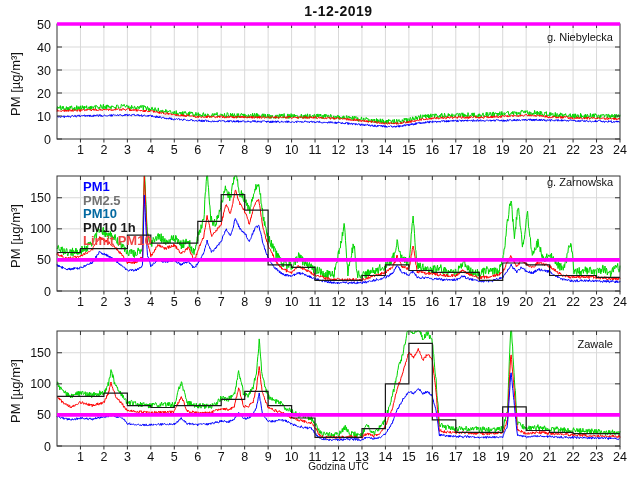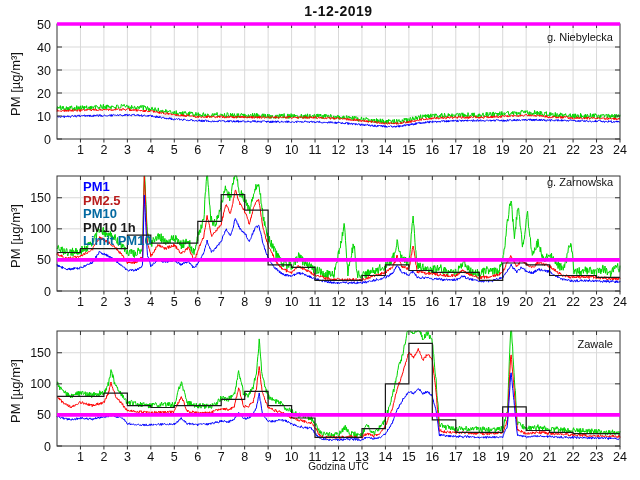--- a/index.html
+++ b/index.html
@@ -378,20 +378,20 @@
   <div class="ylab" style="top:82px"><span>PM [µg/m³]</span></div>
   <div class="ylab" style="top:234px"><span>PM [µg/m³]</span></div>
   <div class="ylab" style="top:389px"><span>PM [µg/m³]</span></div>
 
   <div class="panel-label" style="top:31px">g. Niebylecka</div>
   <div class="panel-label" style="top:176px">g. Zarnowska</div>
   <div class="panel-label" style="top:338px">Zawale</div>
 
   <div class="legend">
     <div style="color: rgb(0, 0, 255);">PM1</div>
-    <div style="color: #b91c1c;">PM2.5</div>
+    <div style="color: #737373;">PM2.5</div>
     <div style="color: #0369a1;">PM10</div>
     <div style="color: rgb(26, 26, 26);">PM10 1h</div>
-    <div style="color: #0369a1;">Limit PM10</div>
+    <div style="color: #ef4444;">Limit PM10</div>
   </div>
 
   <div class="xlabel">Godzina UTC</div>
 </div>
 
 </body></html>

